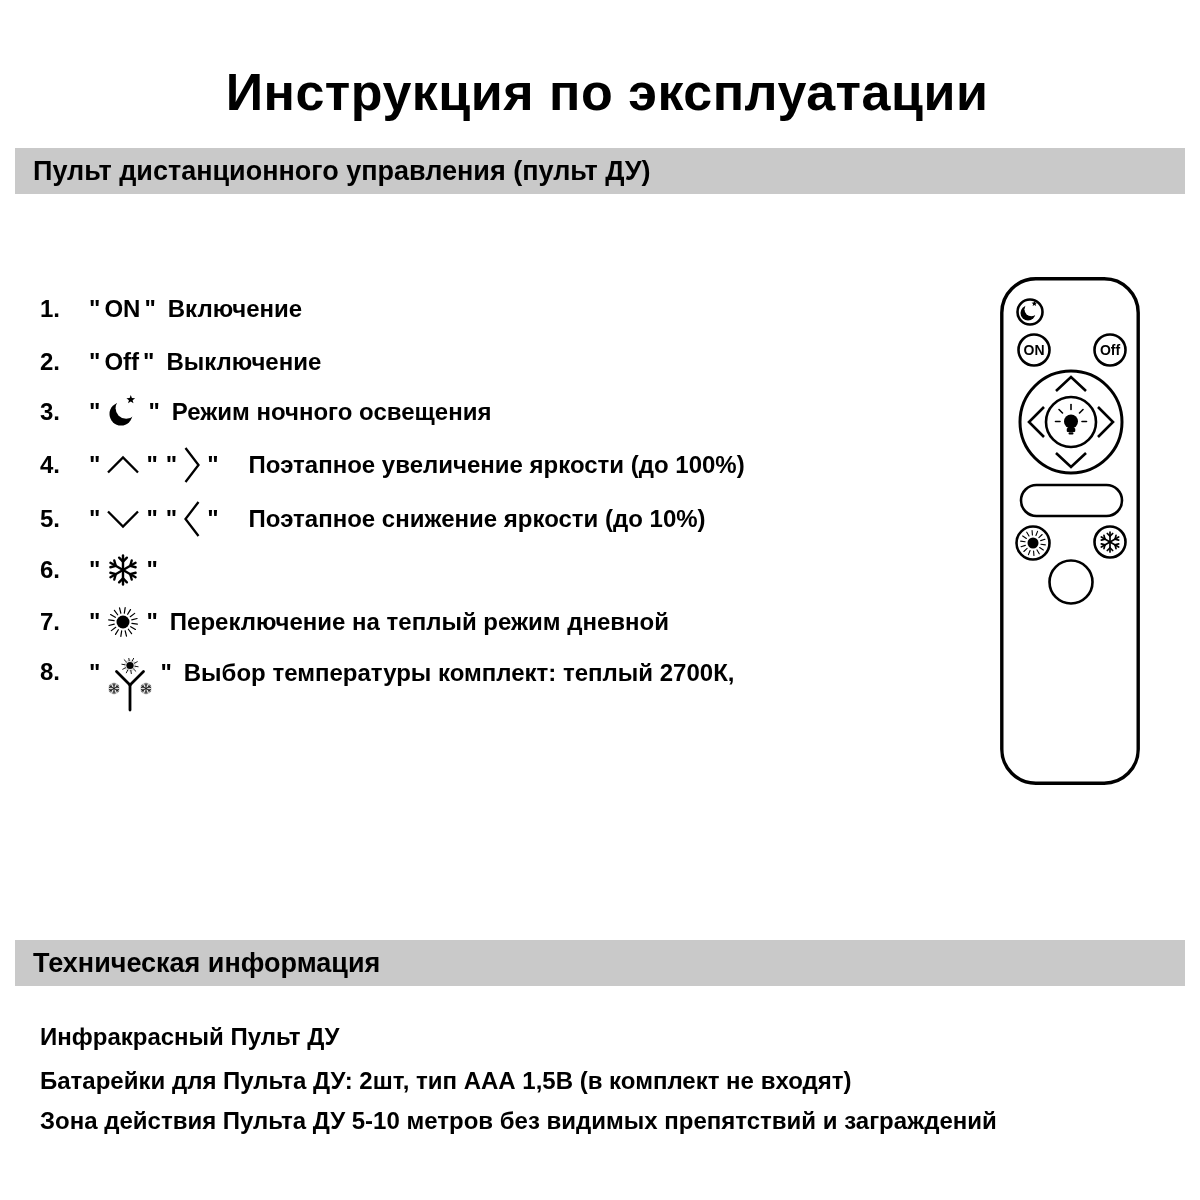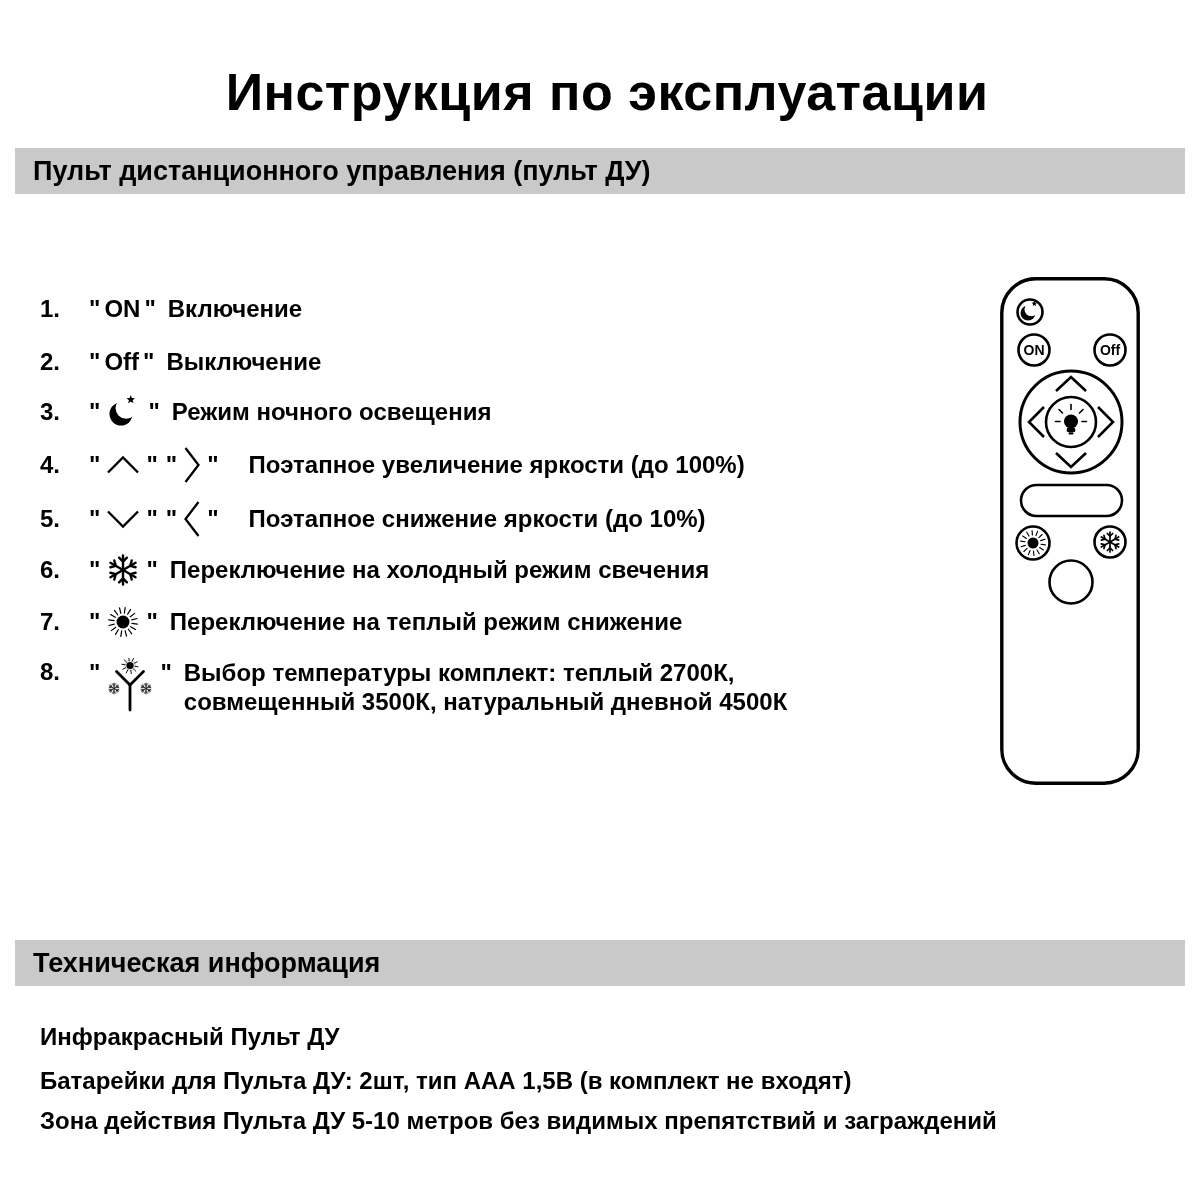--- a/index.html
+++ b/index.html
@@ -141,21 +141,20 @@
             <line x1="17.00" y1="25.41" x2="20.89" y2="29.31" stroke="#000" stroke-width="2.4" stroke-linecap="round"></line>
             <line x1="17.00" y1="17.00" x2="4.44" y2="24.25" stroke="#000" stroke-width="2.4" stroke-linecap="round"></line>
             <line x1="9.72" y1="21.21" x2="4.39" y2="19.78" stroke="#000" stroke-width="2.4" stroke-linecap="round"></line>
             <line x1="9.72" y1="21.21" x2="8.29" y2="26.53" stroke="#000" stroke-width="2.4" stroke-linecap="round"></line>
             <line x1="17.00" y1="17.00" x2="4.44" y2="9.75" stroke="#000" stroke-width="2.4" stroke-linecap="round"></line>
             <line x1="9.72" y1="12.79" x2="8.29" y2="7.47" stroke="#000" stroke-width="2.4" stroke-linecap="round"></line>
             <line x1="9.72" y1="12.79" x2="4.39" y2="14.22" stroke="#000" stroke-width="2.4" stroke-linecap="round"></line>
           </svg>
         </span>
         <span class="q">"</span>
-        <span class="desc">Переключение на холодный режим свечения</span>
       </div>
       <div class="row" style="top: 604px;">
         <span class="num">7.</span>
         <span class="q">"</span>
         <span class="keyicon">
           <svg width="34" height="34" viewBox="0 0 34 34">
             <circle cx="17" cy="17" r="6.5" fill="#000"></circle>
             <line x1="25.90" y1="18.34" x2="31.34" y2="19.17" stroke="#000" stroke-width="1.2" stroke-linecap="round"></line>
             <line x1="24.71" y1="21.65" x2="29.42" y2="24.49" stroke="#000" stroke-width="1.2" stroke-linecap="round"></line>
             <line x1="22.34" y1="24.24" x2="25.61" y2="28.67" stroke="#000" stroke-width="1.2" stroke-linecap="round"></line>
@@ -168,21 +167,21 @@
             <line x1="9.29" y1="12.35" x2="4.58" y2="9.51" stroke="#000" stroke-width="1.2" stroke-linecap="round"></line>
             <line x1="11.66" y1="9.76" x2="8.39" y2="5.33" stroke="#000" stroke-width="1.2" stroke-linecap="round"></line>
             <line x1="14.84" y1="8.26" x2="13.52" y2="2.92" stroke="#000" stroke-width="1.2" stroke-linecap="round"></line>
             <line x1="18.34" y1="8.10" x2="19.17" y2="2.66" stroke="#000" stroke-width="1.2" stroke-linecap="round"></line>
             <line x1="21.65" y1="9.29" x2="24.49" y2="4.58" stroke="#000" stroke-width="1.2" stroke-linecap="round"></line>
             <line x1="24.24" y1="11.66" x2="28.67" y2="8.39" stroke="#000" stroke-width="1.2" stroke-linecap="round"></line>
             <line x1="25.74" y1="14.84" x2="31.08" y2="13.52" stroke="#000" stroke-width="1.2" stroke-linecap="round"></line>
           </svg>
         </span>
         <span class="q">"</span>
-        <span class="desc">Переключение на теплый режим снижение</span>
+        <span class="desc">Переключение на теплый режим дневной</span>
       </div>
       <div class="row row8" style="top: 658px;">
         <span class="num">8.</span>
         <span class="q">"</span>
         <span class="keyicon">
           <svg width="48" height="56" viewBox="0 0 48 56">
             <circle cx="24" cy="7.5" r="6" fill="#aaa" opacity="0.4"></circle>
             <circle cx="8" cy="30.5" r="6" fill="#aaa" opacity="0.4"></circle>
             <circle cx="40" cy="30.5" r="6" fill="#aaa" opacity="0.4"></circle>
             <line x1="24.00" y1="52.00" x2="24.00" y2="27.00" stroke="#000" stroke-width="2.8" stroke-linecap="round"></line>
@@ -231,21 +230,21 @@
             <line x1="40.00" y1="33.52" x2="41.40" y2="34.91" stroke="#222" stroke-width="1" stroke-linecap="round"></line>
             <line x1="40.00" y1="30.50" x2="35.50" y2="33.10" stroke="#222" stroke-width="1" stroke-linecap="round"></line>
             <line x1="37.39" y1="32.01" x2="35.48" y2="31.50" stroke="#222" stroke-width="1" stroke-linecap="round"></line>
             <line x1="37.39" y1="32.01" x2="36.88" y2="33.92" stroke="#222" stroke-width="1" stroke-linecap="round"></line>
             <line x1="40.00" y1="30.50" x2="35.50" y2="27.90" stroke="#222" stroke-width="1" stroke-linecap="round"></line>
             <line x1="37.39" y1="28.99" x2="36.88" y2="27.08" stroke="#222" stroke-width="1" stroke-linecap="round"></line>
             <line x1="37.39" y1="28.99" x2="35.48" y2="29.50" stroke="#222" stroke-width="1" stroke-linecap="round"></line>
           </svg>
         </span>
         <span class="q">"</span>
-        <span class="desc"><span>Выбор температуры комплект: теплый 2700К,</span><br><span>совмещенный 3500К, натуральный дневной 4500К</span></span>
+        <span class="desc"><span>Выбор температуры комплект: теплый 2700К,</span><br></span>
       </div>
     </div>
 
   <svg class="remote" viewBox="0 0 140 508">
     <rect class="body" x="1.8" y="1.8" width="136.4" height="504.4" rx="34"></rect>
 
     <circle class="btn" cx="30" cy="35" r="12.5"></circle>
     <g>
         <circle cx="28" cy="36" r="7.5" fill="#000"></circle>
         <circle cx="31.375" cy="32.25" r="6.9" fill="#fff"></circle>

